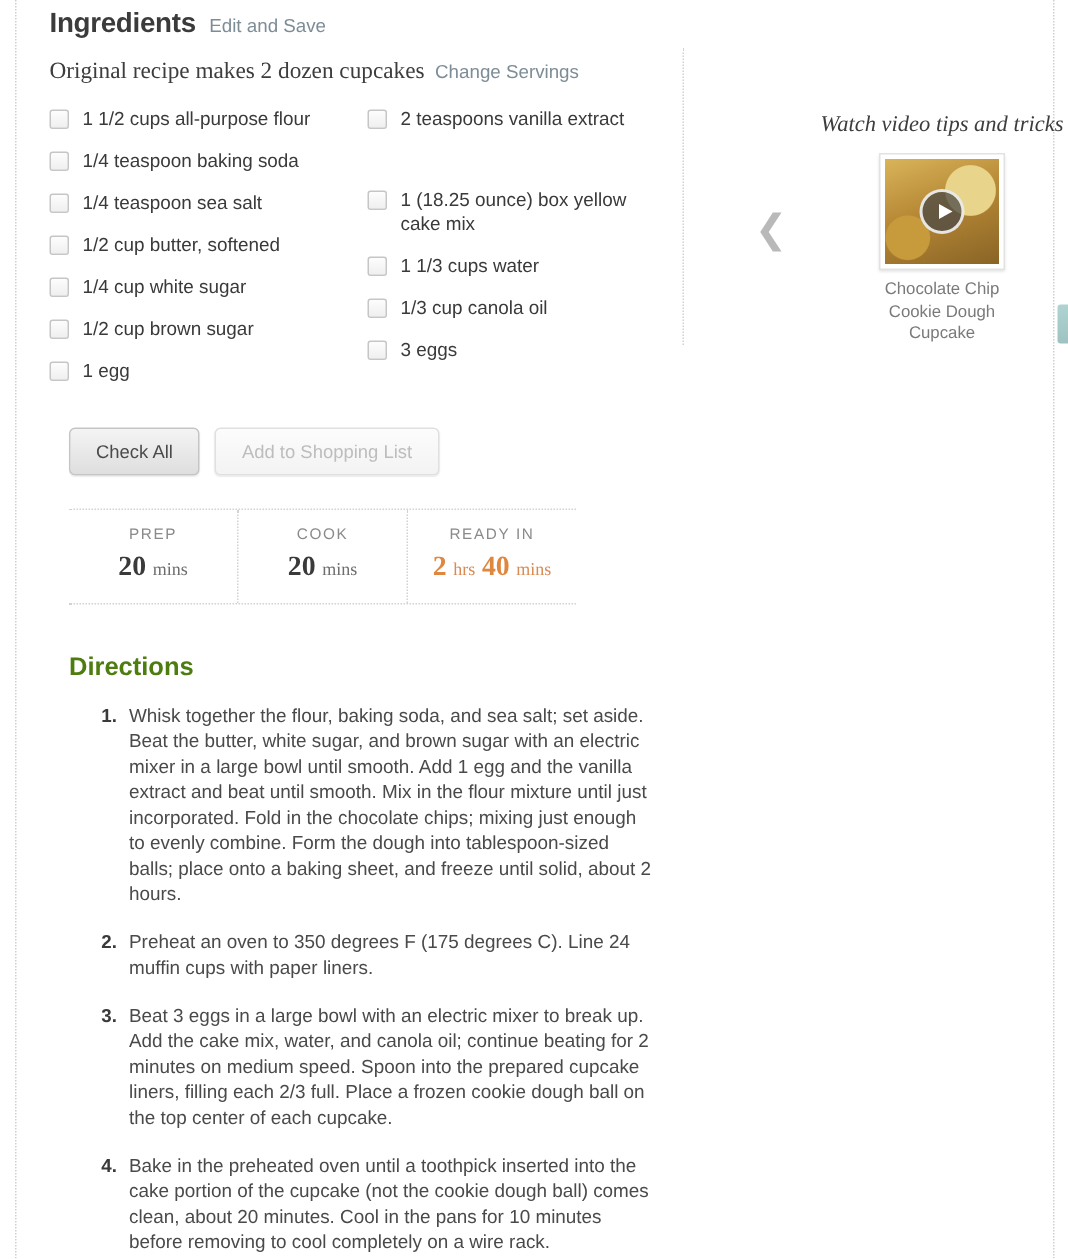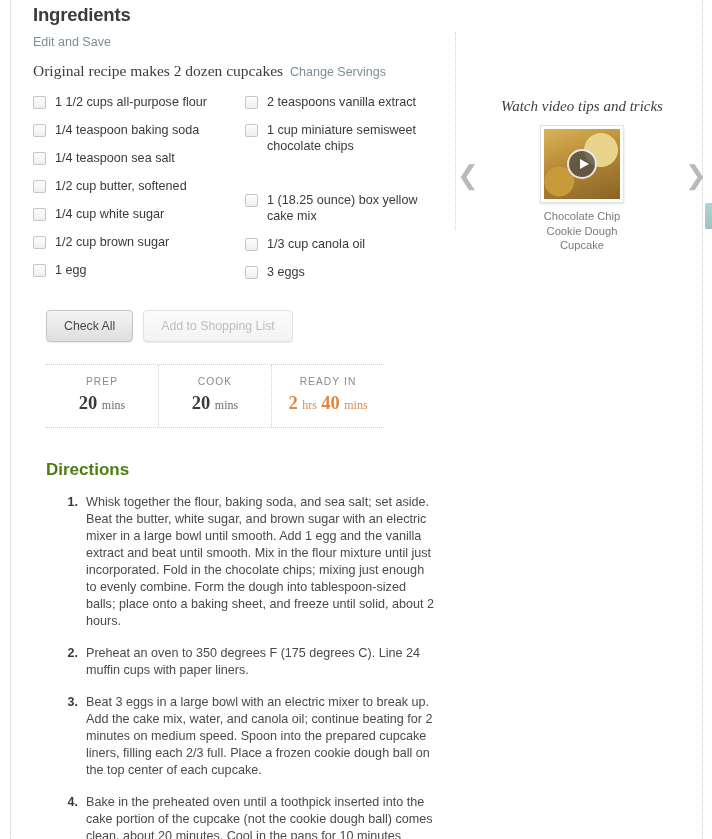--- a/index.html
+++ b/index.html
@@ -28,21 +28,20 @@
   .content {
     position: absolute;
     left: 11px; top: 0; right: 10px; bottom: 0;
     padding: 0;
   }
 
   
   .ing-header {
     display: flex; align-items: baseline; gap: 9px;
     padding: 4px 0 0 22px;
-    flex-direction: column;
   }
   .ing-title {
     font-size: 18.5px; font-weight: bold; color: #3b3b3b;
     letter-spacing: -0.2px;
   }
   .link {
     font-size: 12.5px; color: #7d8d96; text-decoration: none;
     cursor: pointer;
   }
   .serving-line {
@@ -51,20 +50,21 @@
   }
   .serving-text {
     font-family: "Liberation Serif", serif;
     font-size: 15.5px; color: #3d3d3d;
   }
 
   
   .split {
     display: flex; align-items: flex-start;
     padding-top: 14px;
+    gap: 46px;
   }
   .ing-col-wrap {
     width: 434px; flex: none;
     display: flex;
     padding-left: 22px;
   }
   .ing-col { flex: none; }
   .ing-col.col-a { width: 212px; }
   .ing-col.col-b { width: 190px; }
 
@@ -293,30 +293,30 @@
             <span class="cb"></span>
             <span class="ing-text">1 egg</span>
           </div>
         </div>
 
         <div class="ing-col col-b">
           <div class="ing-item">
             <span class="cb"></span>
             <span class="ing-text">2 teaspoons vanilla extract</span>
           </div>
-          <div class="ing-item">
-            <span class="cb"></span>
-            <span class="ing-text">1 cup miniature semisweet chocolate chips</span>
-          </div>
 
           <div class="group-gap"></div>
 
           <div class="ing-item">
             <span class="cb"></span>
             <span class="ing-text">1 (18.25 ounce) box yellow cake mix</span>
+          </div>
+          <div class="ing-item">
+            <span class="cb"></span>
+            <span class="ing-text">1 1/3 cups water</span>
           </div>
           <div class="ing-item">
             <span class="cb"></span>
             <span class="ing-text">1/3 cup canola oil</span>
           </div>
           <div class="ing-item">
             <span class="cb"></span>
             <span class="ing-text">3 eggs</span>
           </div>
         </div>

